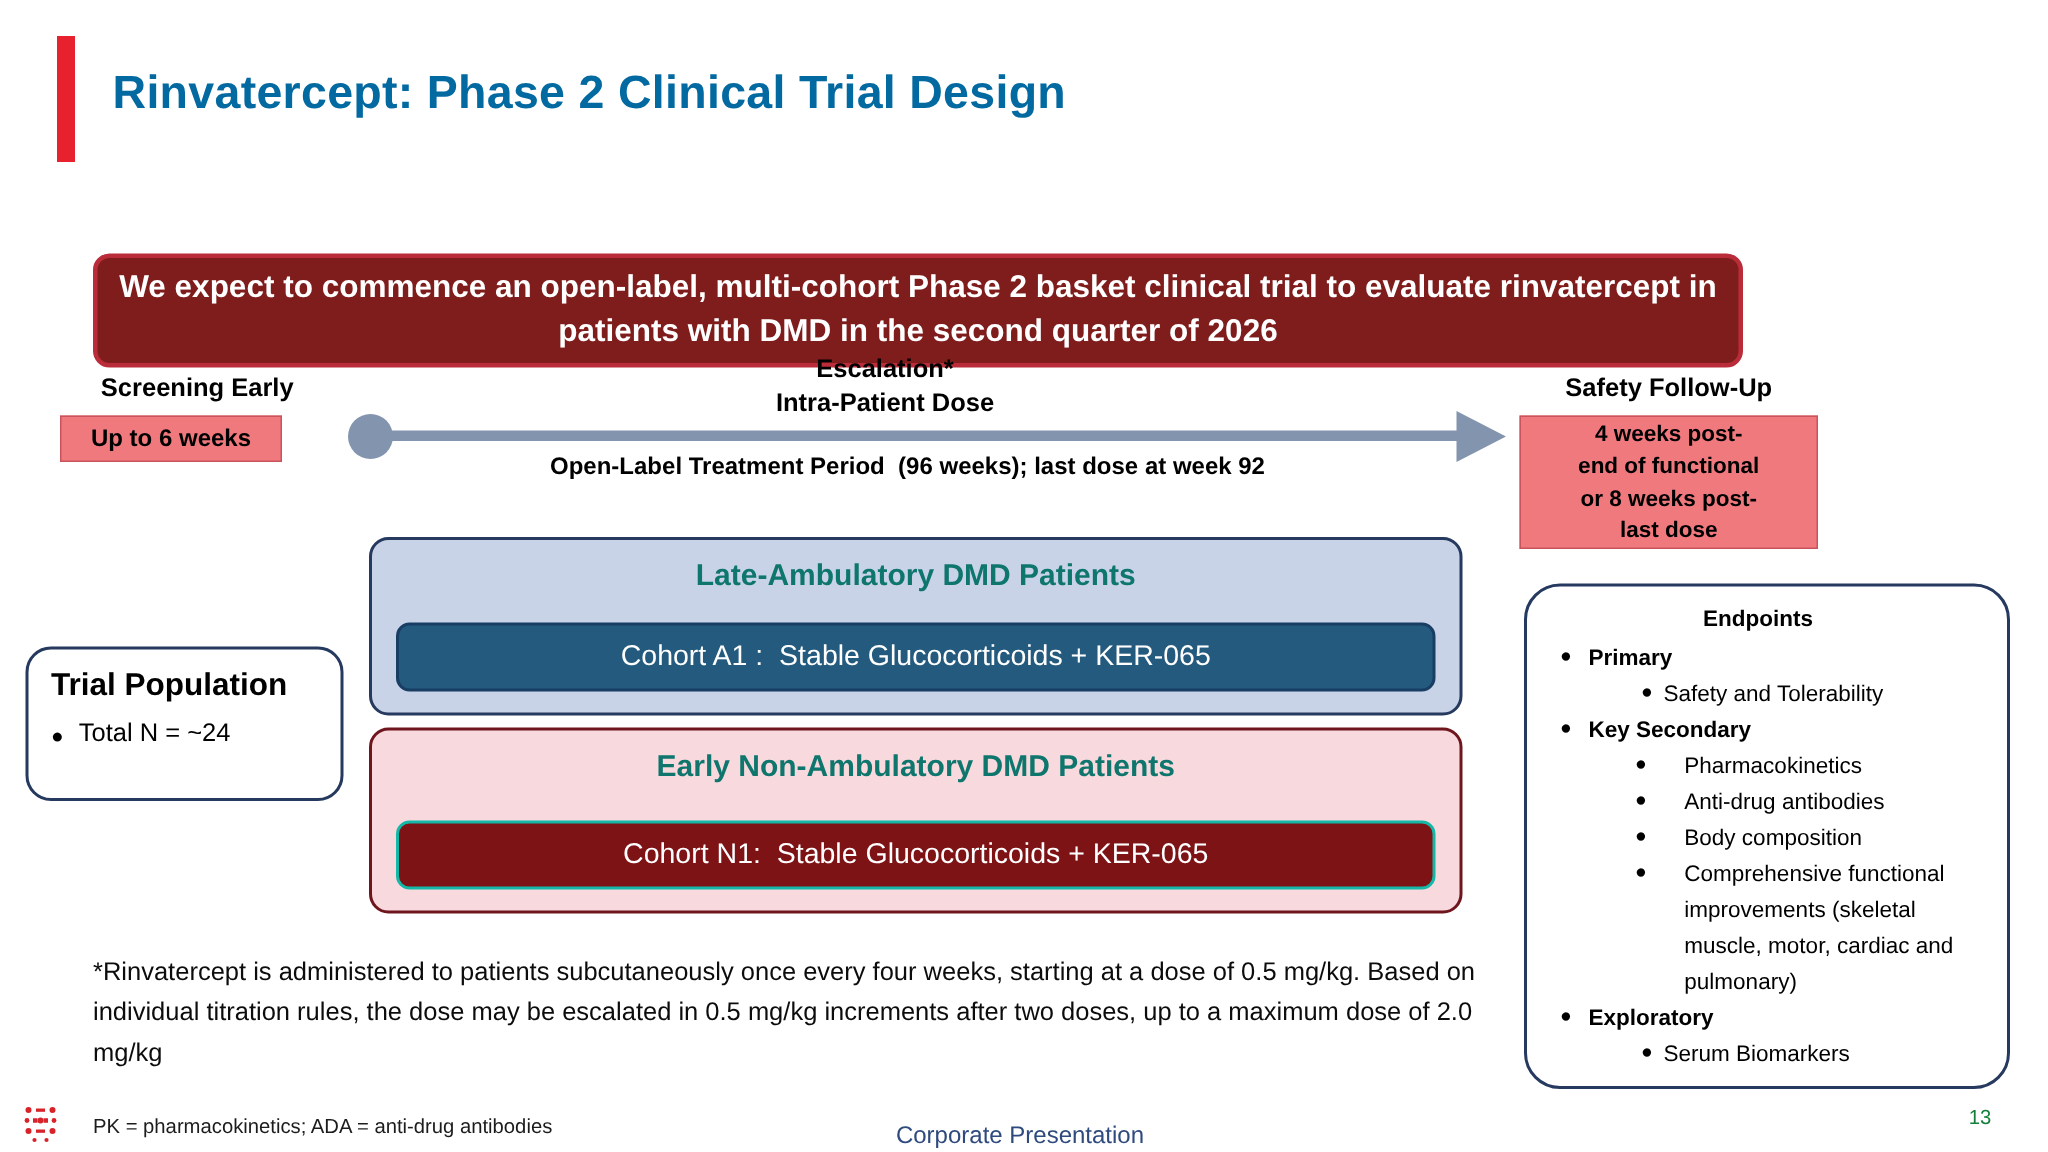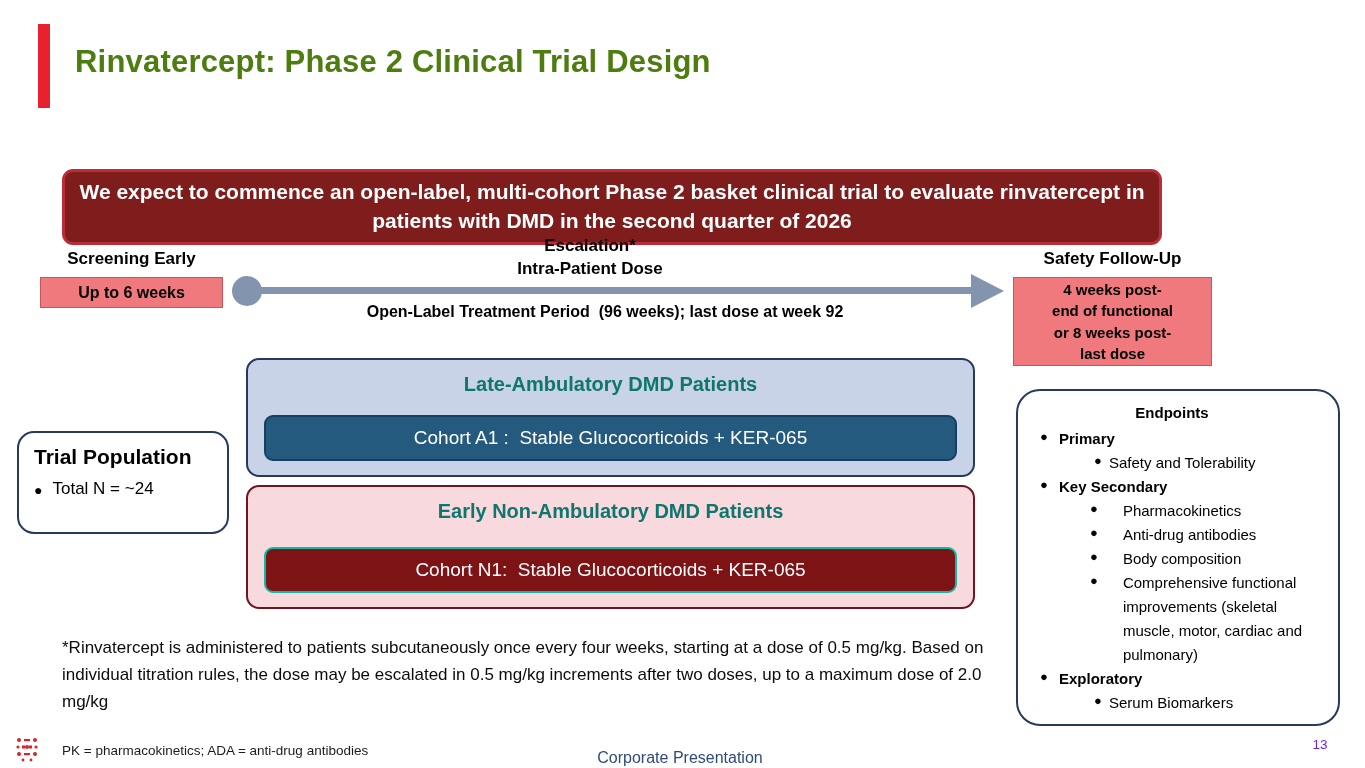--- a/index.html
+++ b/index.html
@@ -2,39 +2,39 @@
 <html><head>
 <meta charset="utf-8">
 <style>
   html,body{margin:0;padding:0;background:#888;}
   .slide{
     position:relative;width:1365px;height:768px;background:#ffffff;
     font-family:"Liberation Sans",sans-serif;overflow:hidden;margin:0 auto;
   }
   
   .accent-bar{position:absolute;left:38px;top:24px;width:12px;height:84px;background:#e8212e;}
-  .slide-title{position:absolute;left:75px;top:44px;font-size:31px;font-weight:bold;color:#4d7c0f;letter-spacing:.2px;}
+  .slide-title{position:absolute;left:75px;top:44px;font-size:31px;font-weight:bold;color:#0369a1;letter-spacing:.2px;}
   
   .banner{
     position:absolute;left:62px;top:137px;width:1100px;height:76px;box-sizing:border-box;
     background:#7f1d1d;border:3px solid #bb2c3b;border-radius:11px;
     display:flex;align-items:center;justify-content:center;margin-top:32px;
   }
   .banner-text{max-width:1100px;text-align:center;color:#ffffff;font-weight:bold;font-size:21px;line-height:1.38;}
   
   .tl-label{position:absolute;font-weight:bold;font-size:17px;color:#000;text-align:center;}
   .lbl-screening{left:40px;top:249px;width:183px;}
   .lbl-safety{left:1013px;top:249px;width:199px;}
   .lbl-escalation{left:420px;top:235px;width:340px;line-height:1.35;}
   .pink-box{
     position:absolute;background:#f0797e;border:1px solid #c9545b;box-sizing:border-box;
     display:flex;align-items:center;justify-content:center;text-align:center;
     font-weight:bold;color:#000;
   }
-  .box-screening{left:40px;top:277px;width:183px;height:31px;font-size:16px;}
+  .box-screening{left:40px;top:277px;width:148px;height:31px;font-size:16px;}
   .box-safety{left:1013px;top:277px;width:199px;height:89px;font-size:15px;line-height:1.42;}
   .tl-circle{position:absolute;left:232px;top:276px;width:30px;height:30px;border-radius:50%;background:#8394ae;}
   .tl-line{position:absolute;left:255px;top:287px;width:720px;height:7px;background:#8394ae;}
   .tl-arrowhead{
     position:absolute;left:971px;top:274px;width:0;height:0;
     border-top:17px solid transparent;border-bottom:17px solid transparent;border-left:33px solid #8394ae;
   }
   .open-label{position:absolute;left:275px;top:303px;width:660px;text-align:center;font-weight:bold;font-size:16px;color:#000;white-space:pre;}
   
   .pop-box{
@@ -69,21 +69,21 @@
   .ep-l2 .bl{width:15px;font-size:13px;}
   .ep-l2w{display:flex;padding-left:72px;}
   .ep-l2w .bl{width:34px;font-size:13px;}
   .ep-l2w .tx{width:210px;}
   
   .footnote{position:absolute;left:62px;top:634px;width:945px;font-size:17px;line-height:27px;color:#0c0c0c;}
   
   .logo{position:absolute;left:15px;top:736px;}
   .abbrev{position:absolute;left:62px;top:743px;font-size:13.5px;color:#1c1c1c;}
   .footer-center{position:absolute;left:540px;top:749px;width:280px;text-align:center;font-size:16px;color:#2f4a7d;}
-  .page-num{position:absolute;left:1300px;top:737px;width:40px;text-align:center;font-size:13.5px;color:#6d28d9;}
+  .page-num{position:absolute;left:1300px;top:737px;width:40px;text-align:center;font-size:13.5px;color:#15803d;}
 </style>
 </head>
 <body>
 
 <div class="slide">
 
   <div class="accent-bar"></div>
   <div class="slide-title">Rinvatercept: Phase 2 Clinical Trial Design</div>
 
   <div class="banner">

